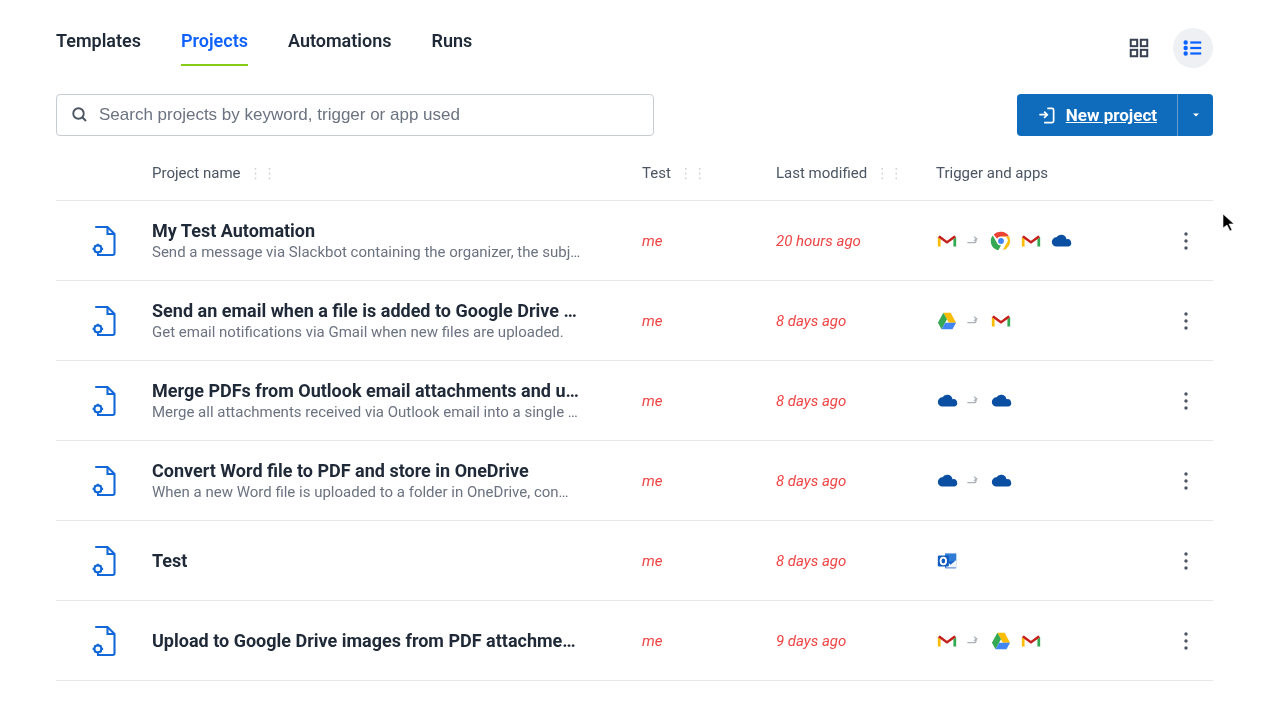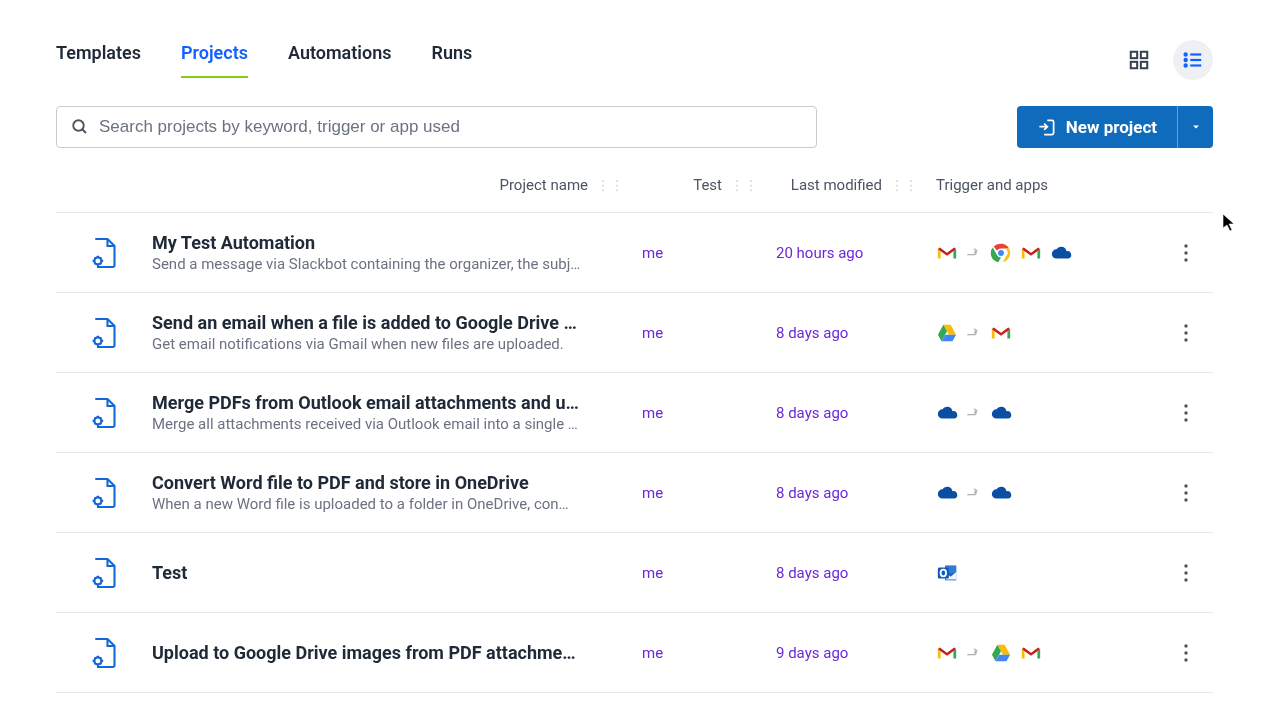--- a/index.html
+++ b/index.html
@@ -4,21 +4,21 @@
 <style>
   * { box-sizing: border-box; margin: 0; padding: 0; }
   body {
     font-family: -apple-system, BlinkMacSystemFont, "Segoe UI", Roboto, Helvetica, Arial, sans-serif;
     background: #fff;
     color: #1f2937;
     width: 1269px;
     height: 712px;
     overflow: hidden;
   }
-  .container { padding: 16px 56px; }
+  .container { padding: 4px 56px; }
   .topbar {
     display: flex;
     align-items: center;
     justify-content: space-between;
     padding: 24px 0 8px;
   }
   .tabs { display: flex; gap: 40px; }
   .tab {
     font-size: 18px;
     font-weight: 600;
@@ -41,21 +41,21 @@
   }
   .view-btn.active { background: #eef0f3; color: #0f62fe; }
   .toolbar-row {
     display: flex;
     justify-content: space-between;
     align-items: center;
     margin-top: 18px;
     margin-bottom: 28px;
   }
   .search-wrap {
-    width: 761px;
+    width: 598px;
     height: 42px;
     border: 1px solid #c7ccd1;
     border-radius: 4px;
     display: flex;
     align-items: center;
     padding: 0 14px;
     gap: 10px;
   }
   .search-input {
     border: none; outline: none;
@@ -70,52 +70,53 @@
     background: #0f6cbd;
     border-radius: 4px;
     overflow: hidden;
     height: 42px;
   }
   .np-main {
     display: flex; align-items: center; gap: 10px;
     padding: 0 20px;
     color: #fff; font-weight: 700; font-size: 17px;
     cursor: pointer;
+    text-decoration: underline;
   }
   .np-drop {
     width: 36px; display: flex; align-items: center; justify-content: center;
     border-left: 1px solid rgba(255,255,255,0.35);
     color: #fff;
     cursor: pointer;
   }
   .table-header {
     display: grid;
     grid-template-columns: 96px 490px 134px 160px 220px 60px;
     align-items: center;
     border-bottom: 1px solid #e5e7eb;
     padding-bottom: 18px;
   }
   .col-h {
     display: flex; align-items: center; gap: 8px;
     font-size: 15px; color: #4b5563;
   }
   .drag-dots { color: #cfd3d8; font-size: 14px; line-height: 1; user-select: none; }
-  .drag-wrap { justify-content: flex-end; padding-right: 18px; }
+  .drag-wrap { justify-content: flex-start; padding-right: 18px; }
   .row {
     display: grid;
     grid-template-columns: 96px 490px 134px 160px 220px 60px;
     align-items: center;
     border-bottom: 1px solid #e5e7eb;
     height: 80px;
   }
   .row-icon { display: flex; justify-content: center; }
   .row-title { font-size: 18px; font-weight: 700; color: #1f2937; white-space: nowrap; overflow: hidden; text-overflow: ellipsis; }
   .row-desc { font-size: 15px; color: #6b7280; margin-top: 2px; white-space: nowrap; overflow: hidden; text-overflow: ellipsis; }
   .row-name-cell { padding-right: 12px; min-width: 0; cursor: pointer; }
-  .cell { font-size: 15px; color: #6d28d9; }
+  .cell { font-size: 15px; color: #ef4444; font-style: italic; }
   .app-icons { display: flex; align-items: center; gap: 8px; }
   .more-btn { display: flex; justify-content: center; cursor: pointer; }
   .icon-doc-gear { width: 28px; height: 32px; }
   .mini-app { width: 22px; height: 22px; display:inline-flex; align-items:center; justify-content:center; }
   .arrow-sep { color:#a8b0b8; font-size:15px; }
 
   .cursor {
     position: absolute;
     top: 213px; left: 1222px;
     font-size: 18px; color: #000;

